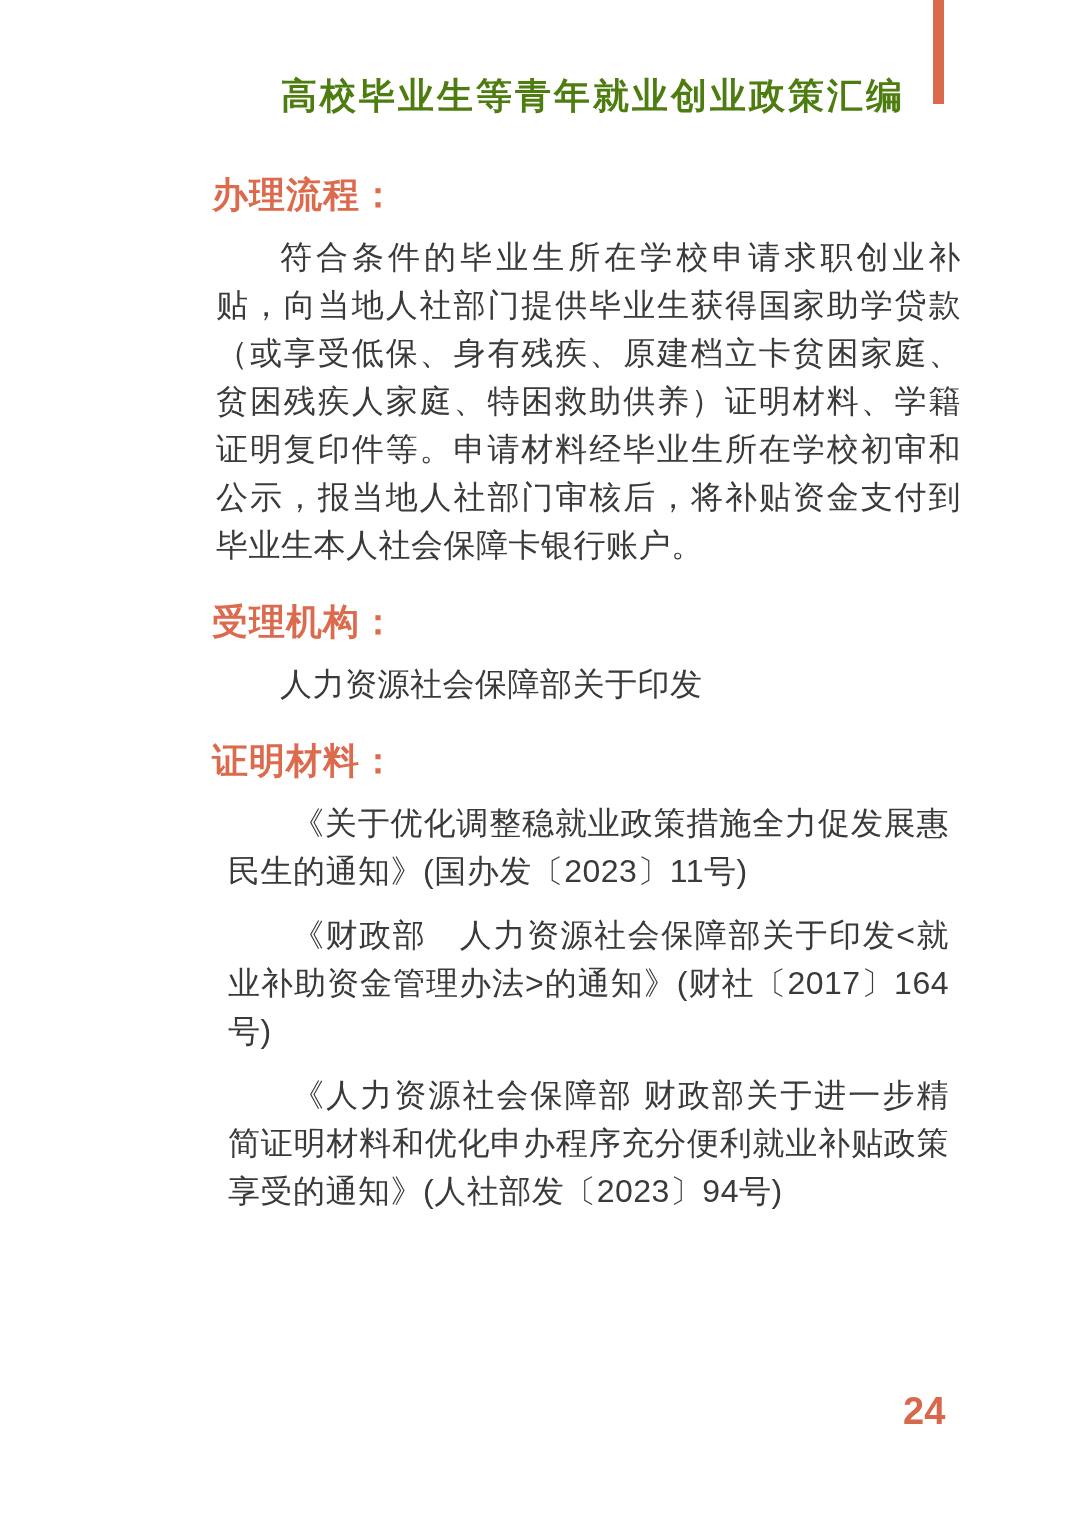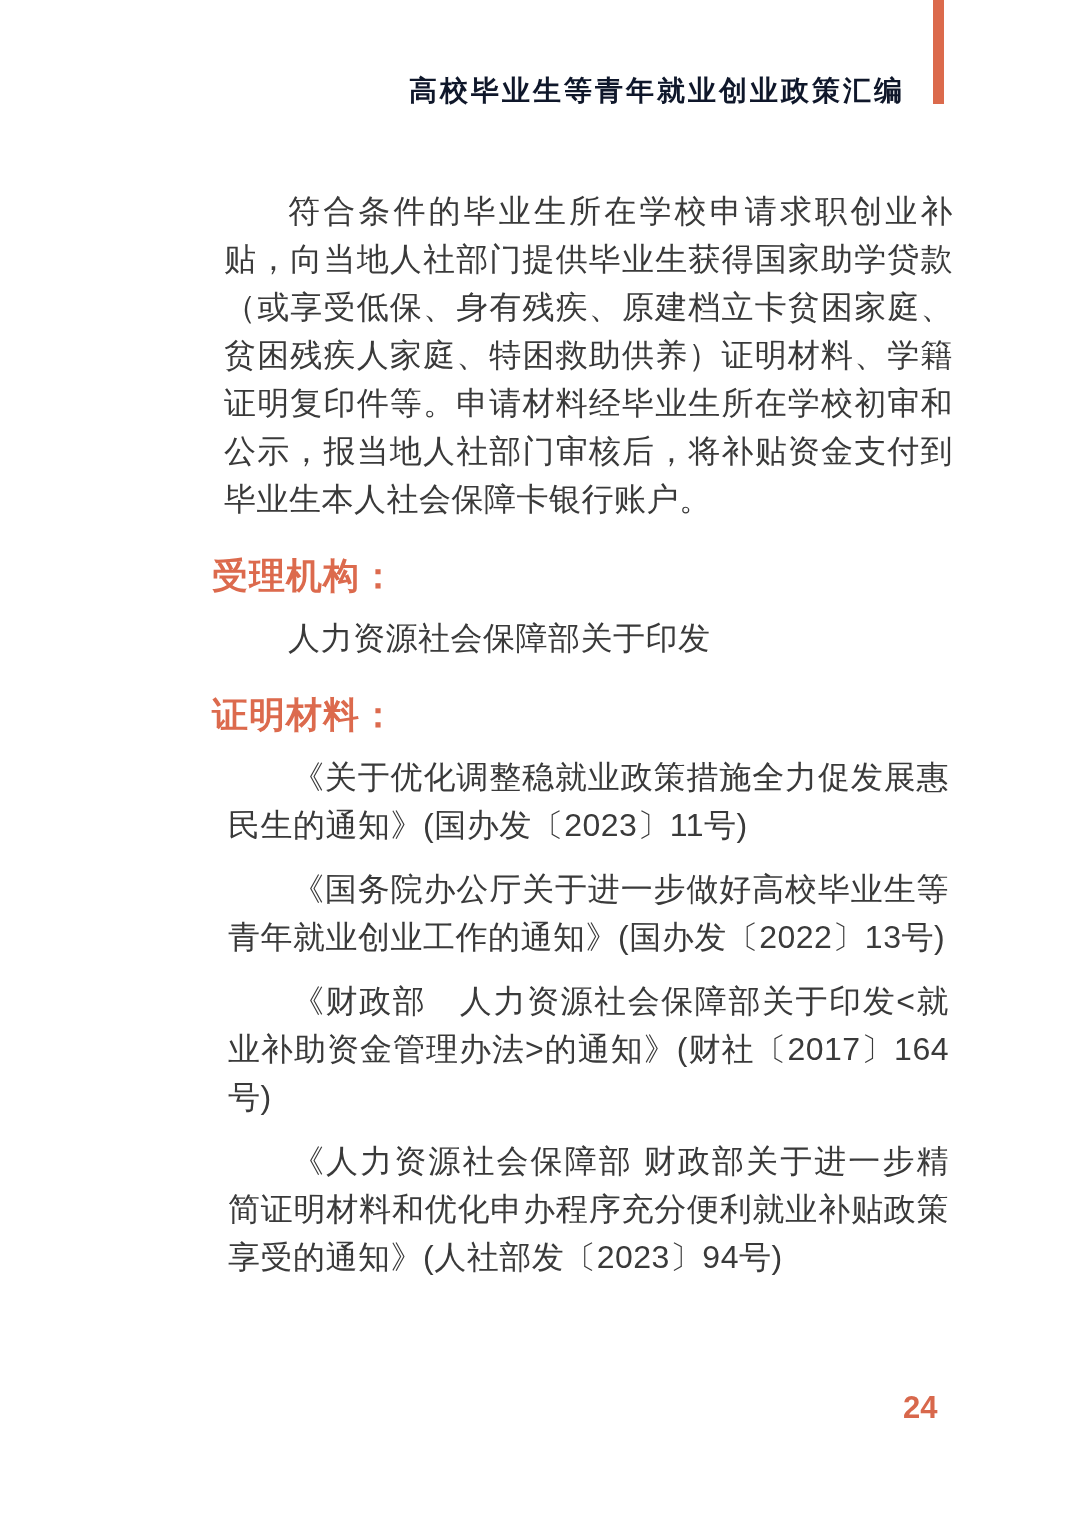--- a/index.html
+++ b/index.html
@@ -25,22 +25,22 @@
     right: 136px;
     width: 11px;
     height: 104px;
     background: #DB6A4C;
   }
 
   .header-title {
     position: absolute;
     top: 72px;
     right: 175px;
-    color: #0f172a;
-    font-size: 28px;
+    color: #4d7c0f;
+    font-size: 36px;
     font-weight: bold;
     letter-spacing: 3px;
     white-space: nowrap;
   }
 
   
   .content {
     position: absolute;
     left: 212px;
     top: 175px;
@@ -61,60 +61,60 @@
     margin-top: 33px;
   }
 
   .body-par {
     font-size: 32px;
     line-height: 48px;
     text-align: justify;
     text-indent: 2em;
     color: #3a3a3a;
     letter-spacing: 0.5px;
-    margin: 12px;
+    margin: 4px;
   }
 
   .policy-par {
     margin: 16px;
   }
 
   
   .page-number {
     position: absolute;
     top: 1390px;
     left: 903px;
     color: #D8684C;
-    font-size: 31px;
+    font-size: 38px;
     font-weight: bold;
   }
 </style>
 </head>
 <body>
 
 <div class="page">
 
   <div class="header-accent-bar"></div>
 
   <div class="header-title">高校毕业生等青年就业创业政策汇编</div>
 
   <div class="content">
 
+    <h2 class="section-heading">办理流程：</h2>
 
     <p class="body-par">符合条件的毕业生所在学校申请求职创业补贴，向当地人社部门提供毕业生获得国家助学贷款（或享受低保、身有残疾、原建档立卡贫困家庭、贫困残疾人家庭、特困救助供养）证明材料、学籍证明复印件等。申请材料经毕业生所在学校初审和公示，报当地人社部门审核后，将补贴资金支付到毕业生本人社会保障卡银行账户。</p>
 
     <h2 class="section-heading mt">受理机构：</h2>
 
     <p class="body-par">人力资源社会保障部关于印发</p>
 
     <h2 class="section-heading mt">证明材料：</h2>
 
     <p class="body-par policy-par">《关于优化调整稳就业政策措施全力促发展惠民生的通知》(国办发〔2023〕11号)</p>
 
-    <p class="body-par policy-par">《国务院办公厅关于进一步做好高校毕业生等青年就业创业工作的通知》(国办发〔2022〕13号)</p>
 
     <p class="body-par policy-par">《财政部　人力资源社会保障部关于印发&lt;就业补助资金管理办法&gt;的通知》(财社〔2017〕164号)</p>
 
 
     <p class="body-par policy-par">《人力资源社会保障部 财政部关于进一步精简证明材料和优化申办程序充分便利就业补贴政策享受的通知》(人社部发〔2023〕94号)</p>
 
   </div>
 
   <div class="page-number">24</div>
 

